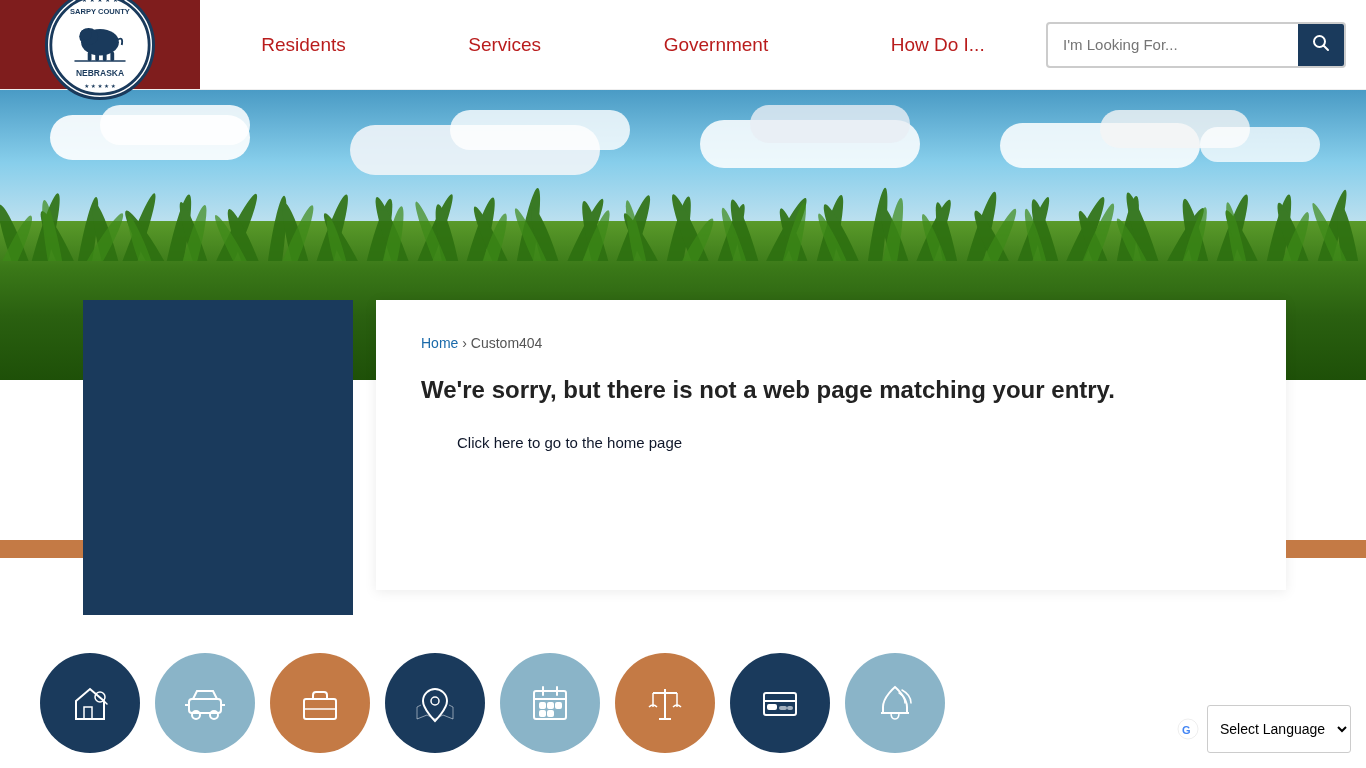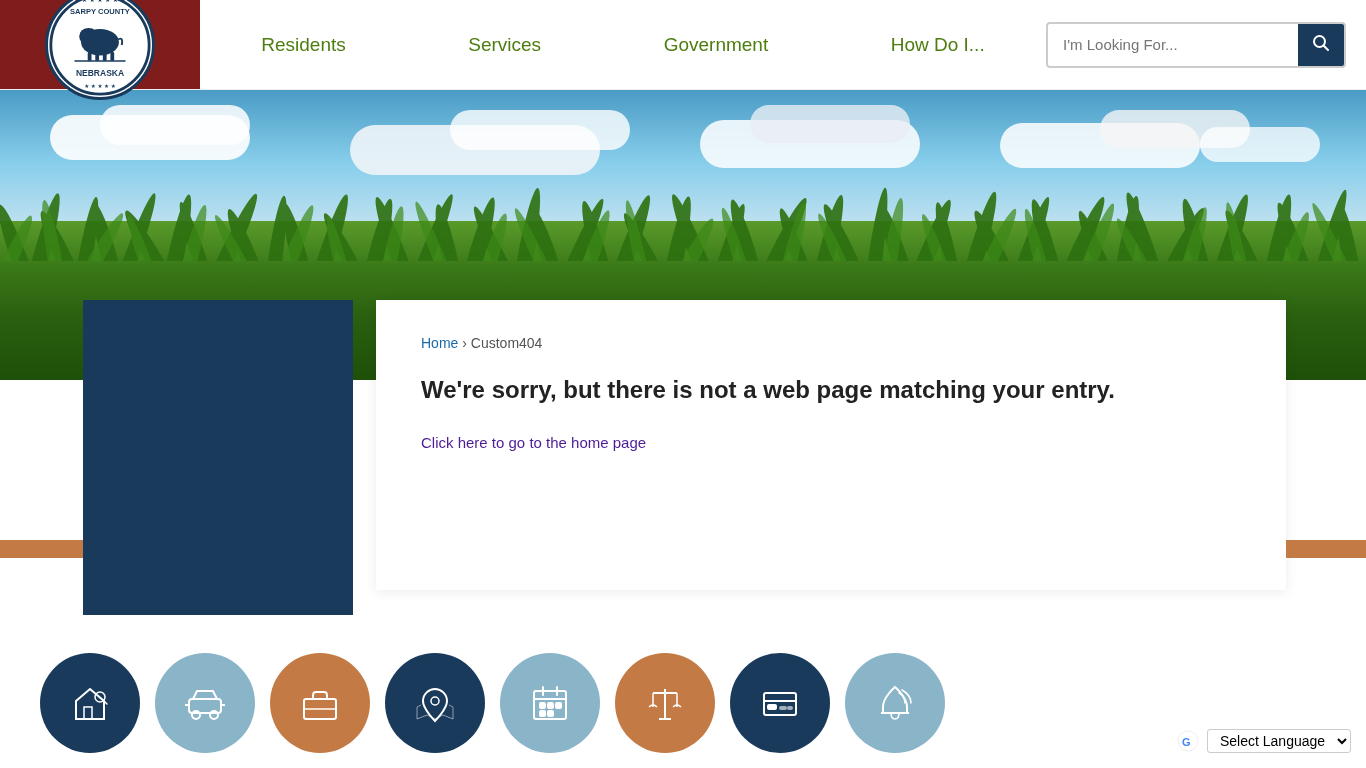--- a/index.html
+++ b/index.html
@@ -37,21 +37,21 @@
     }
     .nav-area {
       flex: 1;
       display: flex;
       align-items: center;
       justify-content: space-around;
       height: 100%;
     }
     .nav-item {
       font-size: 19px;
-      color: #4d7c0f;
+      color: #b91c1c;
       cursor: pointer;
       padding: 10px 20px;
       font-weight: 400;
     }
     .search-area {
       display: flex;
       align-items: center;
       margin-right: 20px;
     }
     .search-box {
@@ -135,22 +135,23 @@
       margin-bottom: 20px;
     }
     .error-entered strong {
       font-weight: 700;
       color: #222;
     }
     .error-link {
       font-size: 15px;
     }
     .error-link a {
-      color: #4c1d95;
+      color: #0f172a;
       text-decoration: none;
+      margin-left: 36px;
     }
 
     
     .left-sidebar {
       position: absolute;
       top: 300px;
       left: 83px;
       width: 270px;
       background: #1a3a5c;
       height: 315px;
@@ -206,21 +207,21 @@
       align-items: center;
       gap: 8px;
       z-index: 40;
     }
     .google-g {
       width: 22px;
       height: 22px;
     }
     .translate-select {
       font-size: 14px;
-      padding: 2px 8px;
+      padding: 14px 8px;
       border: 1px solid #ccc;
       border-radius: 3px;
       background: #fff;
       cursor: pointer;
     }
 
     
     .rust-overlay {
       position: absolute;
       top: 540px;

